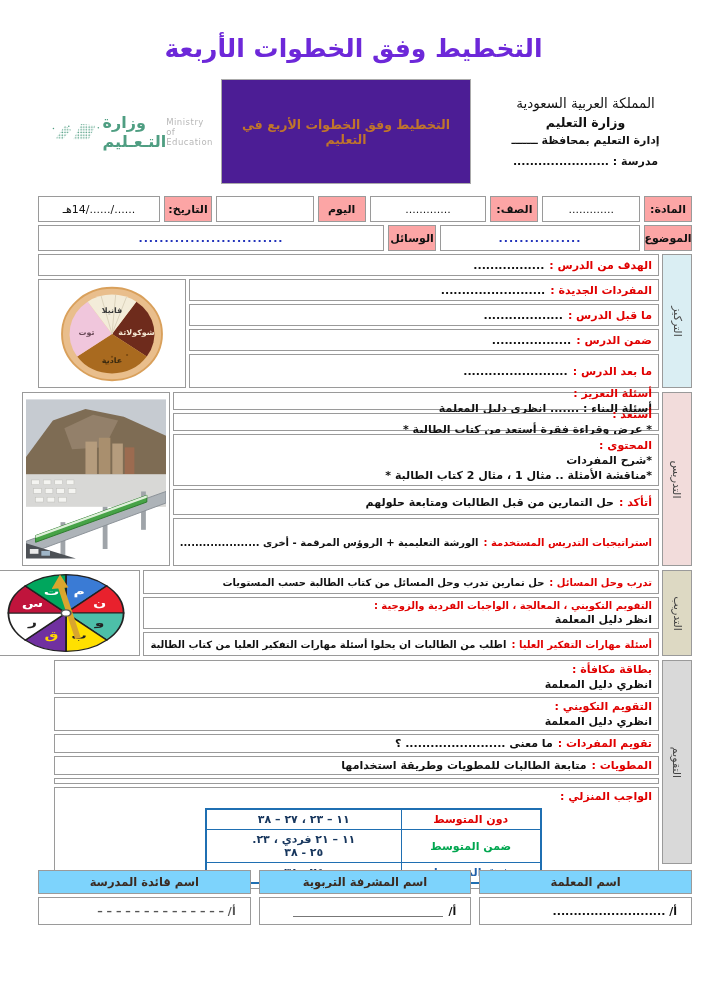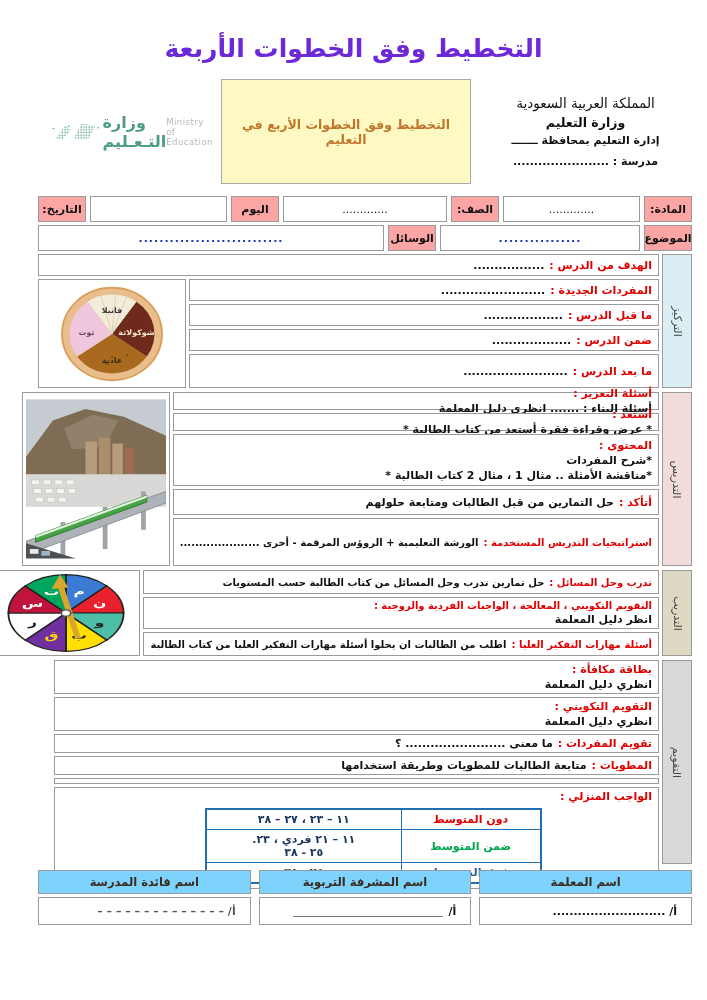--- a/index.html
+++ b/index.html
@@ -14,21 +14,21 @@
   .title {
     padding-top:34px; text-align:center;
     font-size:25px; font-weight:bold; color:#6d28d9; letter-spacing:1px;
   }
   
   .header-band { display:flex; direction:ltr; margin:16px 15px 0 45px; height:105px; }
   .logo { width:168px; display:flex; flex-direction:row; align-items:center; justify-content:center; gap:0; }
   .logo-ar { color:#4F9E82; font-weight:bold; font-size:16px; }
   .logo-en { color:#b8b8b8; font-size:8.5px; letter-spacing:.5px; }
   .plan-box {
-    width:250px; margin:0 8px; border:1px solid #aaa; background:#fef9c3;
+    width:250px; margin:0 8px; border:1px solid #aaa; background:#4c1d95;
     display:flex; align-items:center; justify-content:center;
     color:#C0752B; font-weight:bold; font-size:12.5px; text-align:center; direction:rtl; padding:0 18px;
   }
   .official { flex:1; direction:rtl; display:flex; flex-direction:column; justify-content:center; gap:4px; text-align:center; }
   .callig1 { font-weight:normal; font-size:13.5px; transform:scaleY(1.05); }
   .callig2 { font-weight:bold; font-size:12.5px; }
   .dept    { font-weight:bold; font-size:11px; }
   .school  { font-weight:bold; font-size:11px; margin-top:4px; }
   
   .info { margin:12px 15px 0 38px; }
@@ -112,20 +112,21 @@
 
   <div class="info">
     <div class="info-row">
       <div class="cell lbl">المادة:</div>
       <div class="cell val" style="flex:1">.............</div>
       <div class="cell lbl">الصف:</div>
       <div class="cell val" style="flex:1.2">.............</div>
       <div class="cell lbl">اليوم</div>
       <div class="cell val" style="flex:1"></div>
       <div class="cell lbl">التاريخ:</div>
+      <div class="cell val" style="width:122px">....../....../14هـ</div>
     </div>
     <div class="info-row">
       <div class="cell lbl">الموضوع</div>
       <div class="cell val blue-dots" style="width:200px">................</div>
       <div class="cell lbl">الوسائل</div>
       <div class="cell val blue-dots" style="flex:1">............................</div>
     </div>
   </div>
 
   <div class="section sec-focus">

